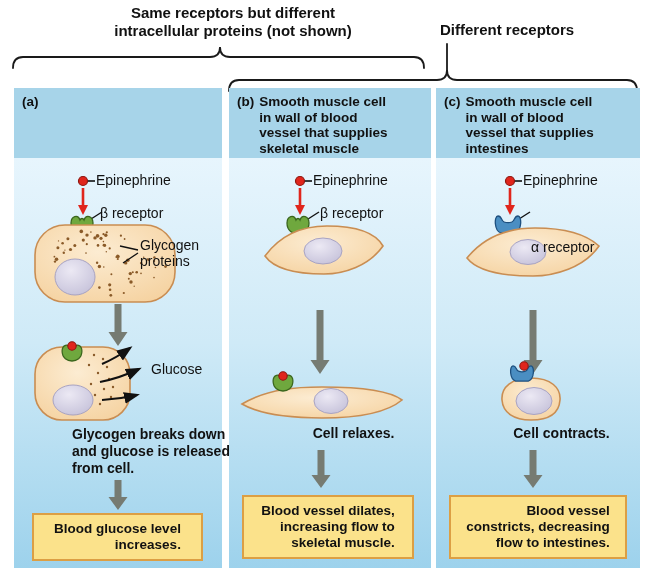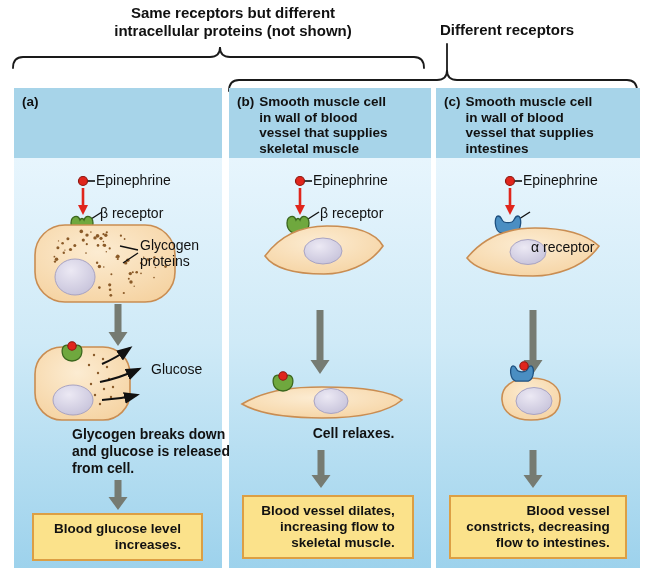--- a/index.html
+++ b/index.html
@@ -278,19 +278,20 @@
         <path d="M95,220 C115,220 125,230 124,242 C123,256 112,262 95,262 C78,262 67,255 66,242 C65,229 76,220 95,220 Z" fill="url(#ccell)" stroke="#c98d52" stroke-width="1.6"></path>
         <ellipse cx="98" cy="243" rx="18" ry="13.5" fill="url(#cnuc)" stroke="#a8a3c2" stroke-width="1"></ellipse>
         <path transform="translate(86,215) scale(0.9)" d="M -10 -8 C -14 -8 -14 7 -7 9 L 7 9 C 14 7 14 -8 10 -8 C 6 -8 7 -3 4 -2 C 1 -1 -1 -1 -4 -2 C -7 -3 -6 -8 -10 -8 Z" fill="#4a8ec2" stroke="#1d4f7e" stroke-width="1.4"></path>
         <circle cx="88" cy="208" r="4.2" fill="#e0251c" stroke="#8e1710" stroke-width="1.1"></circle>
 
         <polygon fill="#767b72" points="93.5,292 100.5,292 100.5,317 106.5,317 97,330 87.5,317 93.5,317"></polygon>
       </svg>
 
       <div class="lbl" style="left:87px;top:15px;">Epinephrine</div>
       <div class="lbl" style="left:95px;top:42px;margin-top:40px;">α receptor</div>
+      <div class="caption caption-center" style="top:267px;">Cell contracts.</div>
       <div class="outcome" style="left:13px;top:337px;width:178px;height:64px;">Blood vessel
 constricts, decreasing
 flow to intestines.</div>
     </div>
   </section>
 
 </div>
 
 </body></html>

